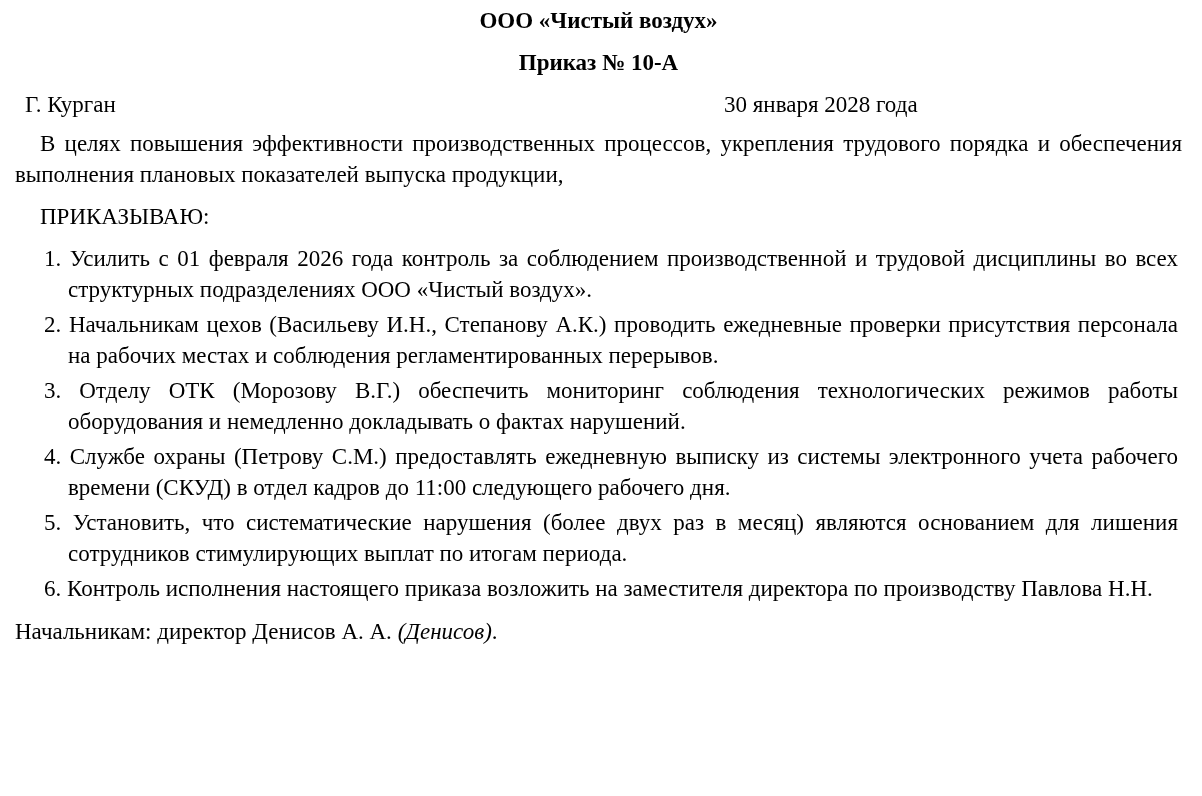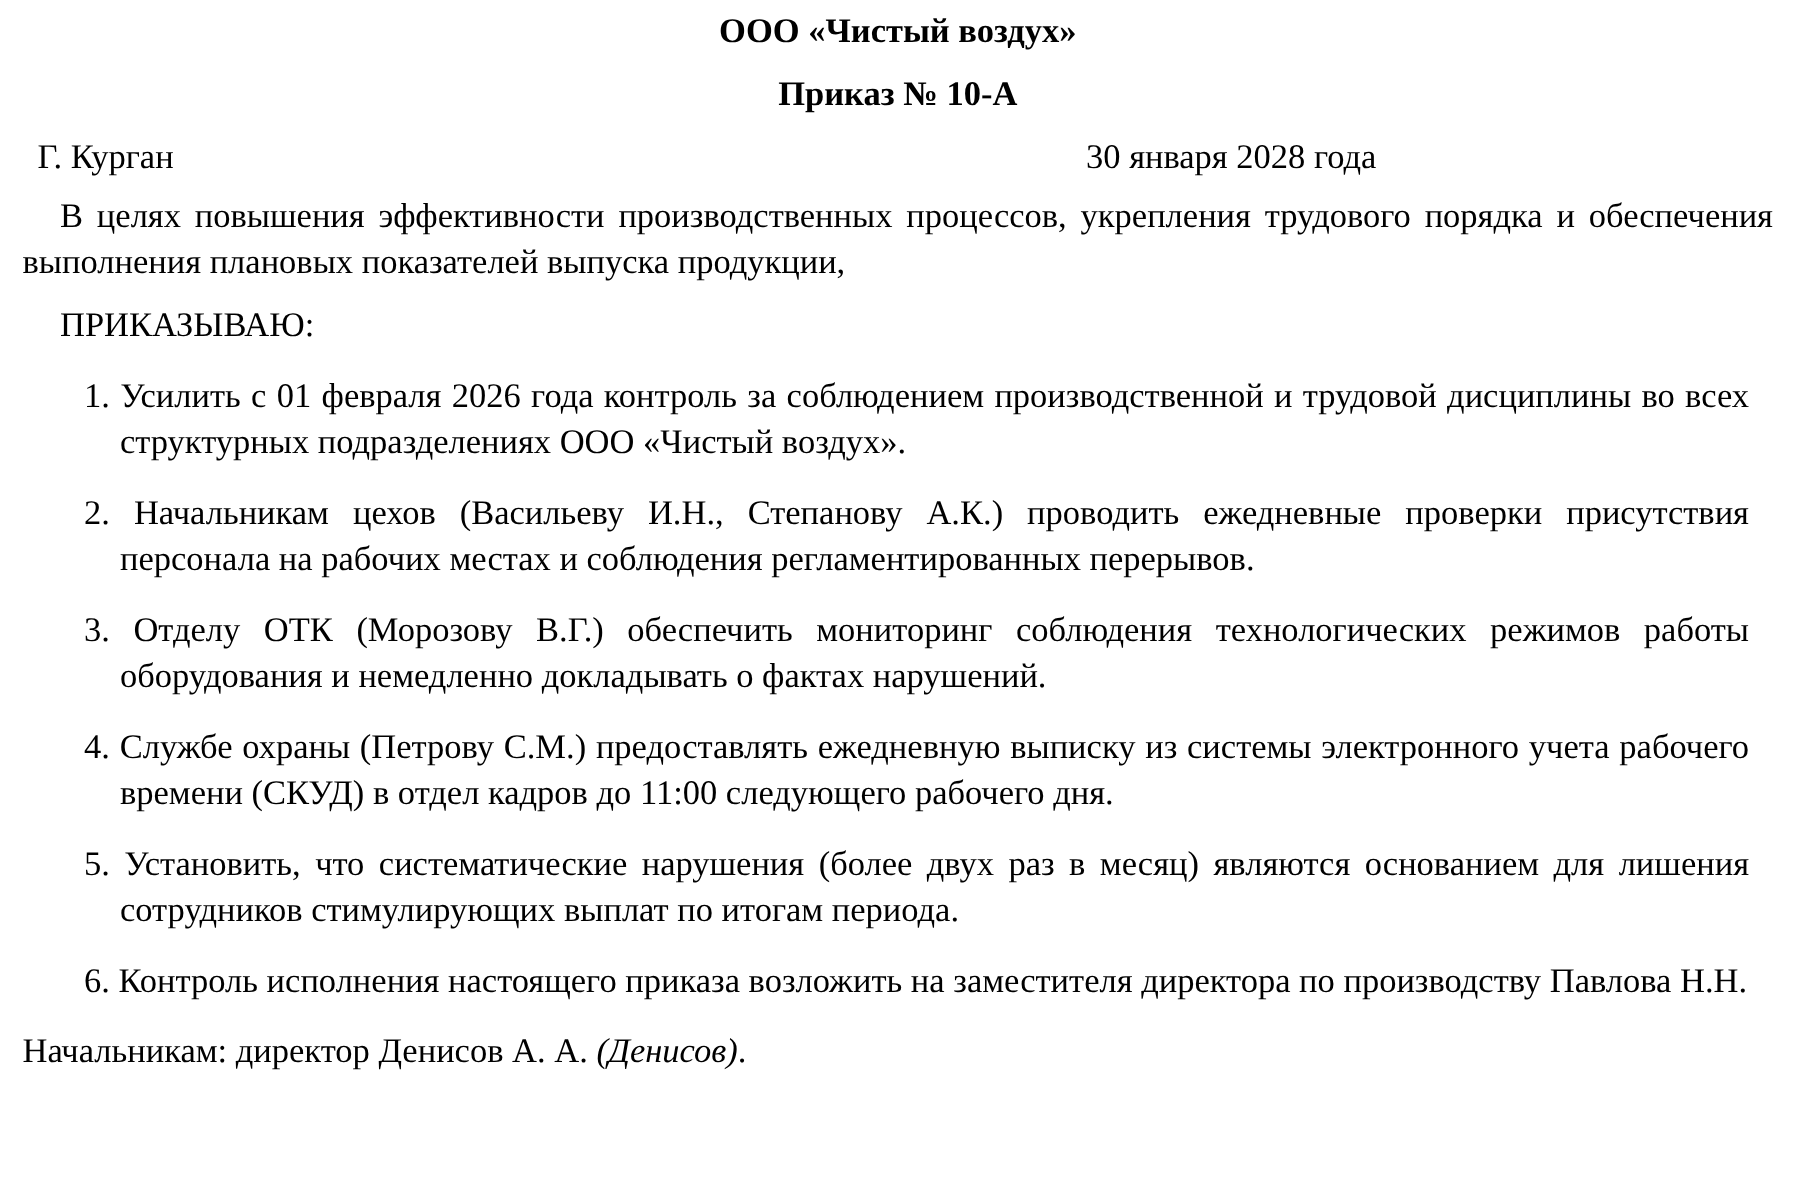--- a/index.html
+++ b/index.html
@@ -53,21 +53,21 @@
     list-style: none;
     margin: 11px 0 0 0;
     padding: 0;
   }
   ol.items li {
     font-size: 23px;
     line-height: 31px;
     text-align: justify;
     padding-left: 49px;
     text-indent: -24px;
-    margin: 16px;
+    margin: 4px;
   }
   .sign {
     font-size: 23px;
     line-height: 31px;
     margin: 12px 0 0 0;
   }
   .sign .italic { font-style: italic; }
 </style>
 </head>
 <body>

